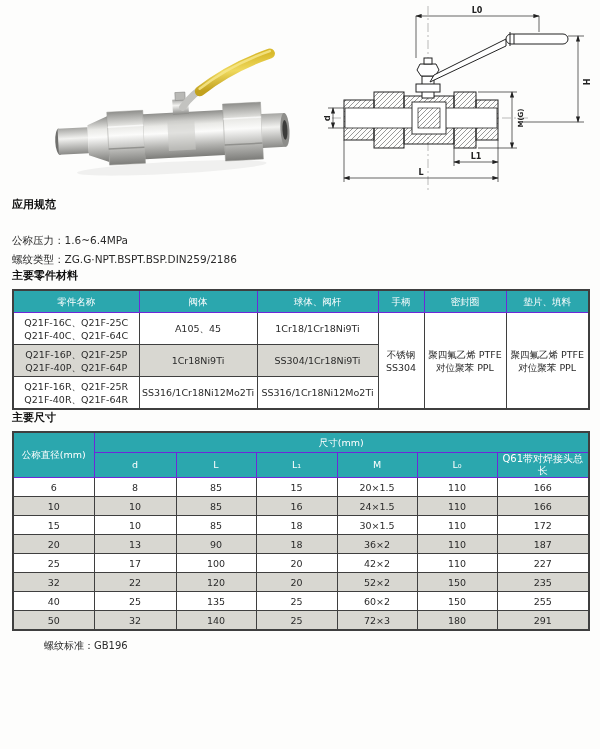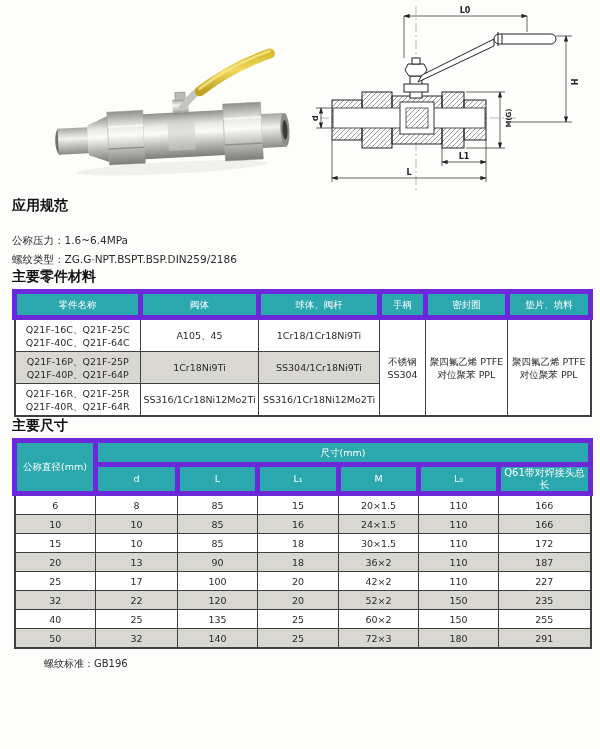--- a/index.html
+++ b/index.html
@@ -1,31 +1,31 @@
 <!DOCTYPE html>
 <html><head>
 <meta charset="utf-8">
 <style>
   html,body{margin:0;padding:0;background:#fdfdfc;}
   body{width:600px;height:749px;overflow:hidden;position:relative;
        font-family:"DejaVu Sans","Liberation Sans",sans-serif;color:#2e2e2e;}
   .top-area{position:relative;height:197px;}
   .photo-wrap{position:absolute;left:50px;top:16px;}
-  .drawing-wrap{position:absolute;left:312px;top:2px;}
-  h2.section-title{margin:0 0 0 12px;font-size:14px;line-height:16px;
+  .drawing-wrap{position:absolute;left:324px;top:2px;}
+  h2.section-title{margin:0 0 0 12px;font-size:11px;line-height:16px;
        font-weight:bold;color:#111;}
   .h-specs{margin-top:10px;}
   .h-materials{margin-top:33px;}
   .h-dims{margin-top:27px;}
   .spec-lines{margin:18px 0 0 12px;}
   .spec-lines p{margin:0;font-size:10.5px;line-height:18.5px;color:#2a2a2a;}
   table.data-table{border-collapse:collapse;table-layout:fixed;margin:5px 0 0 12px;
        border:2px solid #3f3f3f;width:576px;}
   .data-table th{background:#2BA7AE;color:#fff;font-weight:normal;
-       border:5px solid #6d28d9;font-size:9.5px;padding:0;line-height:12px;}
+       border:1px solid #6d28d9;font-size:9.5px;padding:0;line-height:12px;}
   .data-table td{border:1px solid #3f3f3f;font-size:9.5px;color:#2a2a2a;
        text-align:center;padding:0;background:#fff;line-height:13px;}
   #materials-table th{height:21px;}
   #materials-table td{height:31px;}
   #materials-table td.shade{background:#d8d7d1;}
   #dims-table th{height:19px;}
   #dims-table td{height:18px;}
   #dims-table tbody tr:nth-child(even) td{background:#d8d7d1;}
   #dims-table .q61{font-size:10px;margin-left:32px;}
   .footer-note{margin:8px 12px 0 12px;font-size:10px;color:#2a2a2a;padding-left:32px;}

